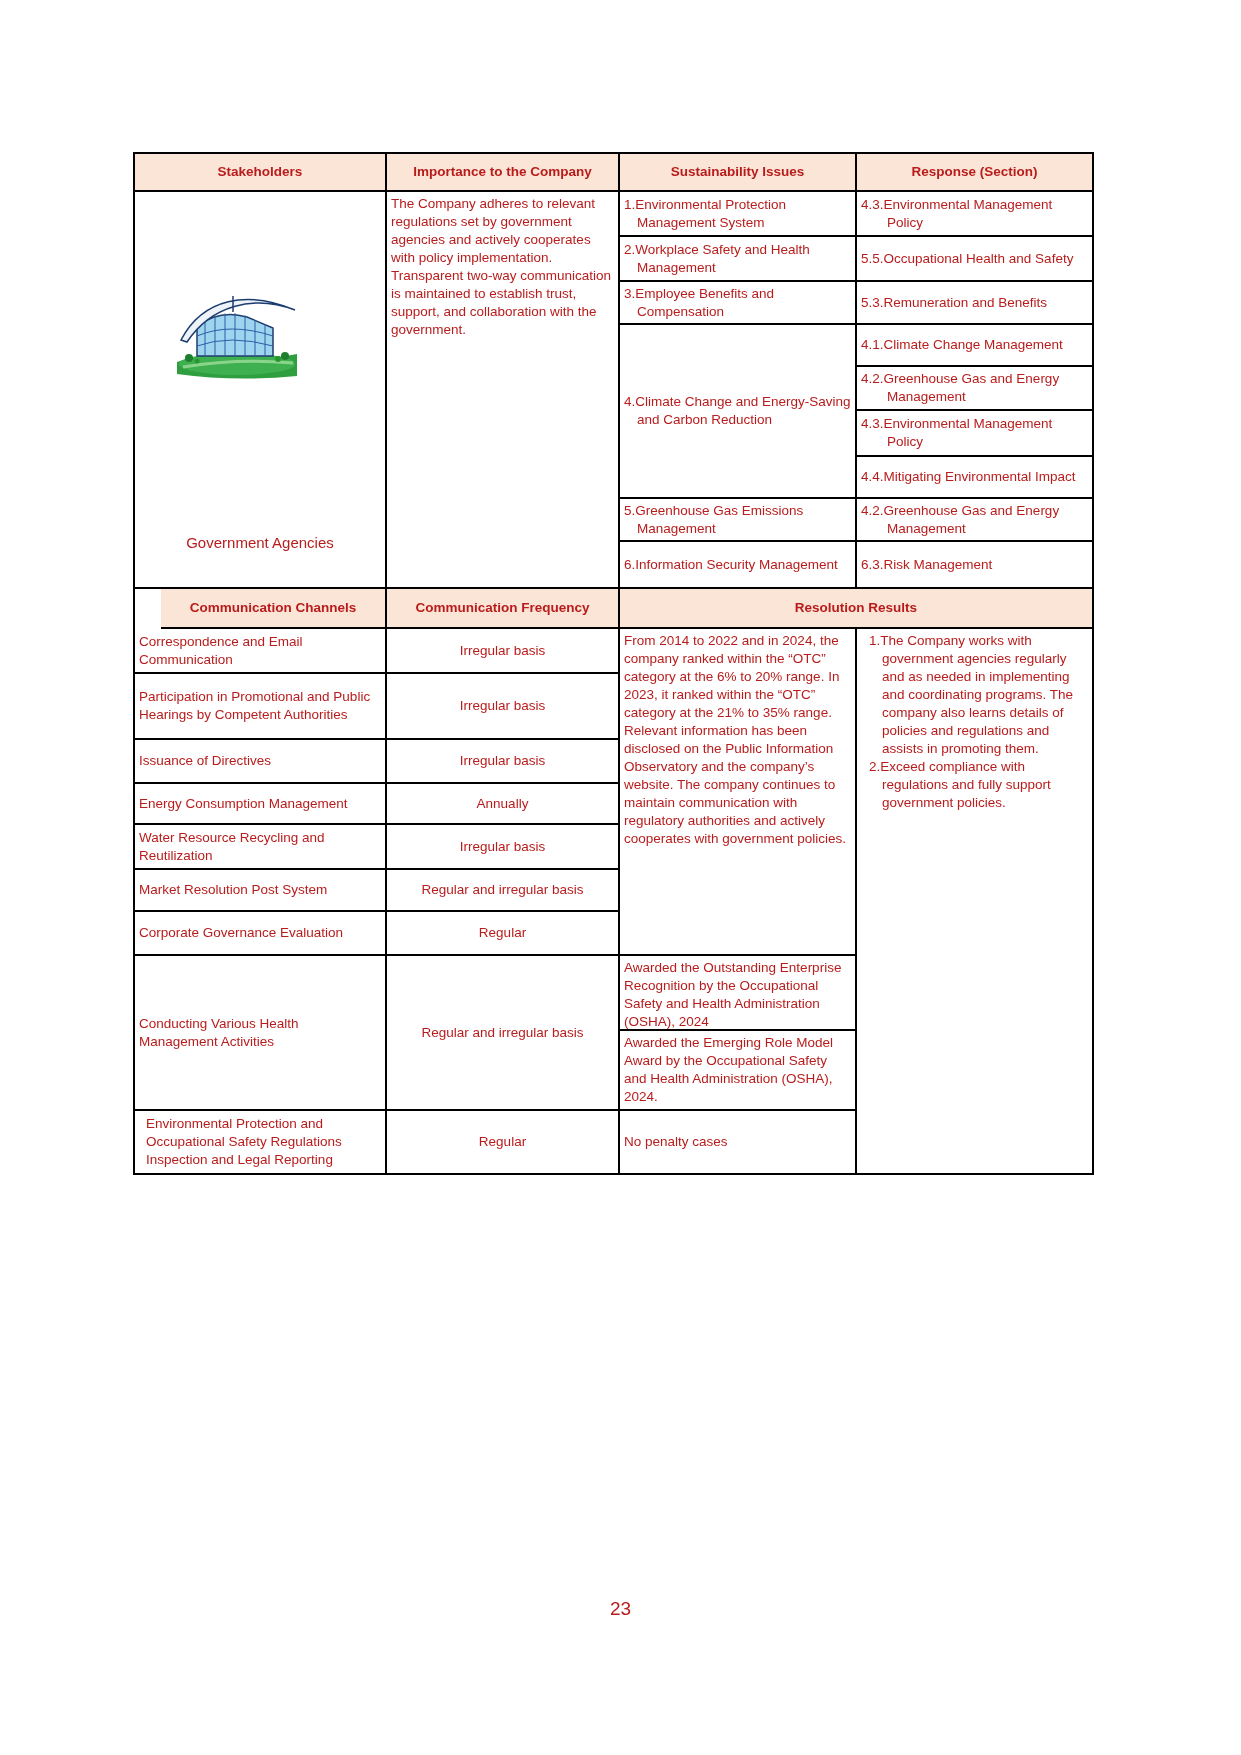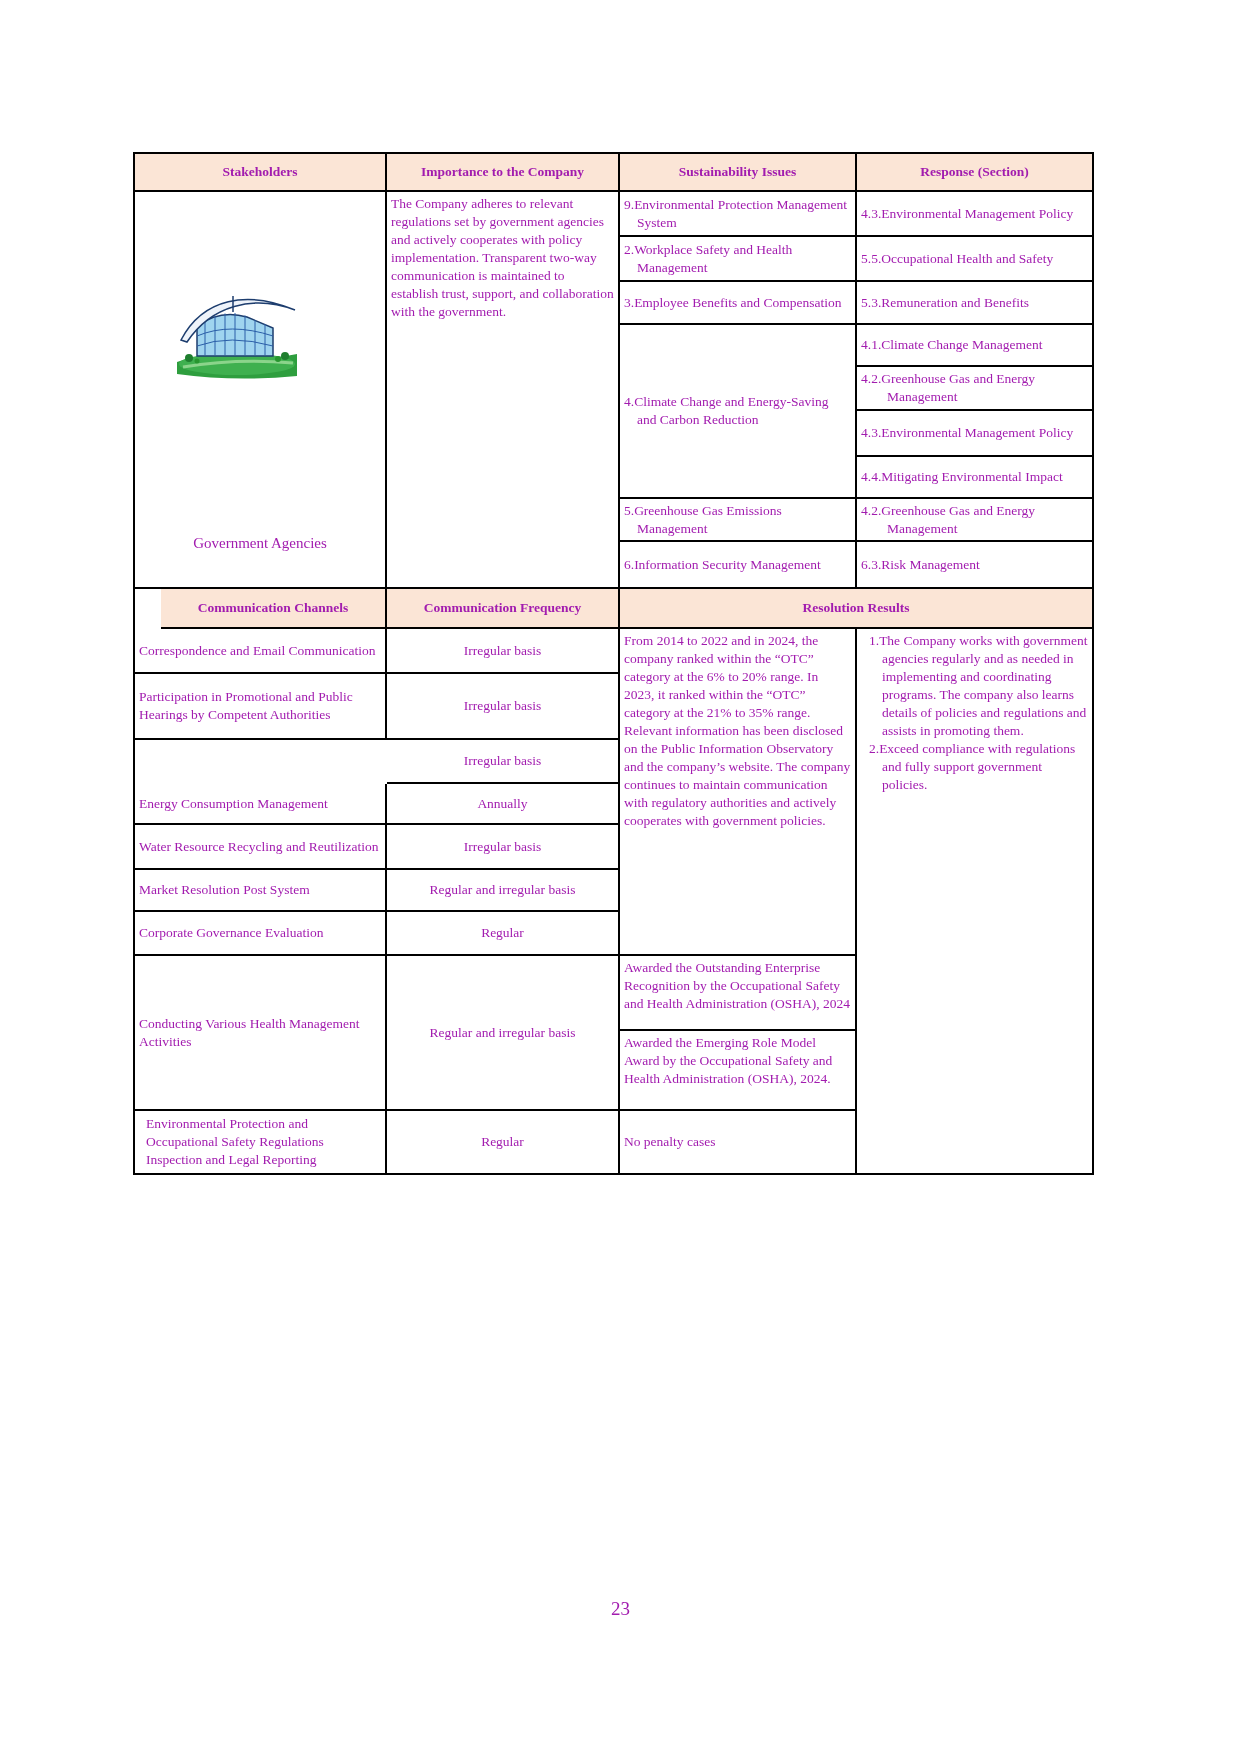--- a/index.html
+++ b/index.html
@@ -1,18 +1,18 @@
 <!DOCTYPE html>
 <html><head>
 <meta charset="utf-8">
 <style>
   html,body { margin:0; padding:0; background:#ffffff; }
   .page {
     position:relative; width:1241px; height:1755px; background:#ffffff;
-    font-family:Liberation Serif, serif; color:#a21caf;
+    font-family:Liberation Sans, sans-serif; color:#b91c1c;
   }
   .stake-table {
     position:absolute; left:133px; top:152px;
     display:grid;
     grid-template-columns:252px 233px 237px 237px;
     grid-template-rows:38px 45px 45px 43px 42px 44px 46px 42px 43px 47px 40px 45px 66px 44px 41px 45px 42px 44px 75px 80px 64px;
     border-top:2px solid #000; border-left:2px solid #000;
     font-size:13.5px; line-height:18px;
   }
   .c {
@@ -78,21 +78,21 @@
         <circle cx="22" cy="77" r="2.5" fill="#27962f"></circle>
       </svg>
       <div class="stake-label">Government Agencies</div>
     </div>
 
     <div class="c top" style="grid-area:2/2/11/3;">
         <span class="t">The Company adheres to relevant regulations set by government agencies and actively cooperates with policy implementation. Transparent two-way communication is maintained to establish trust, support, and collaboration with the government.</span>
       </div>
 
     <div class="c" style="grid-area:2/3/3/4;">
-        <span class="t hang13">9.Environmental Protection Management System</span>
+        <span class="t hang13">1.Environmental Protection Management System</span>
       </div>
     <div class="c" style="grid-area:3/3/4/4;">
         <span class="t hang13">2.Workplace Safety and Health Management</span>
       </div>
     <div class="c" style="grid-area:4/3/5/4;">
         <span class="t hang13">3.Employee Benefits and Compensation</span>
       </div>
     <div class="c" style="grid-area:5/3/9/4;">
         <span class="t hang13">4.Climate Change and Energy-Saving and Carbon Reduction</span>
       </div>
@@ -145,20 +145,23 @@
         <span class="t">Correspondence and Email Communication</span>
       </div>
     <div class="c ctr" style="grid-area:12/2/13/3;">
         <span class="t">Irregular basis</span>
       </div>
     <div class="c" style="grid-area:13/1/14/2;">
         <span class="t">Participation in Promotional and Public Hearings by Competent Authorities</span>
       </div>
     <div class="c ctr" style="grid-area:13/2/14/3;">
         <span class="t">Irregular basis</span>
+      </div>
+    <div class="c" style="grid-area:14/1/15/2;">
+        <span class="t">Issuance of Directives</span>
       </div>
     <div class="c ctr" style="grid-area:14/2/15/3;">
         <span class="t">Irregular basis</span>
       </div>
     <div class="c" style="grid-area:15/1/16/2;">
         <span class="t">Energy Consumption Management</span>
       </div>
     <div class="c ctr" style="grid-area:15/2/16/3;">
         <span class="t">Annually</span>
       </div>

